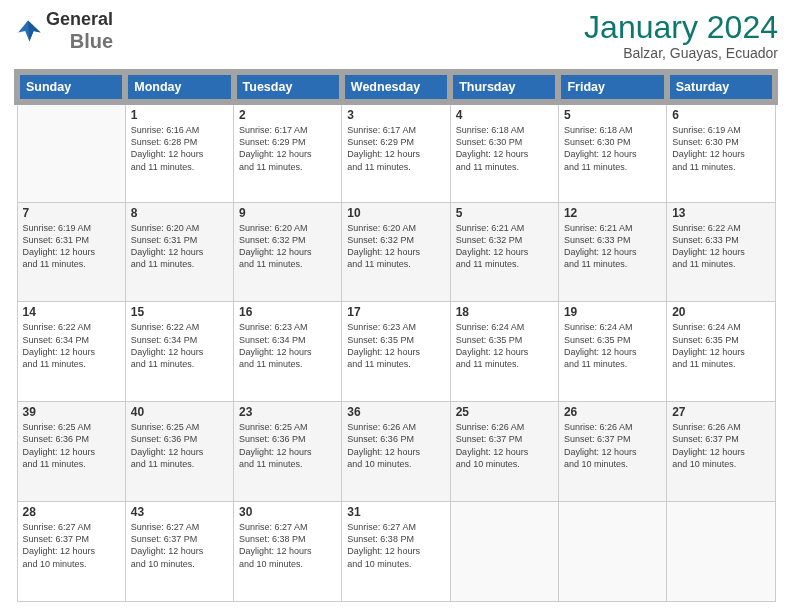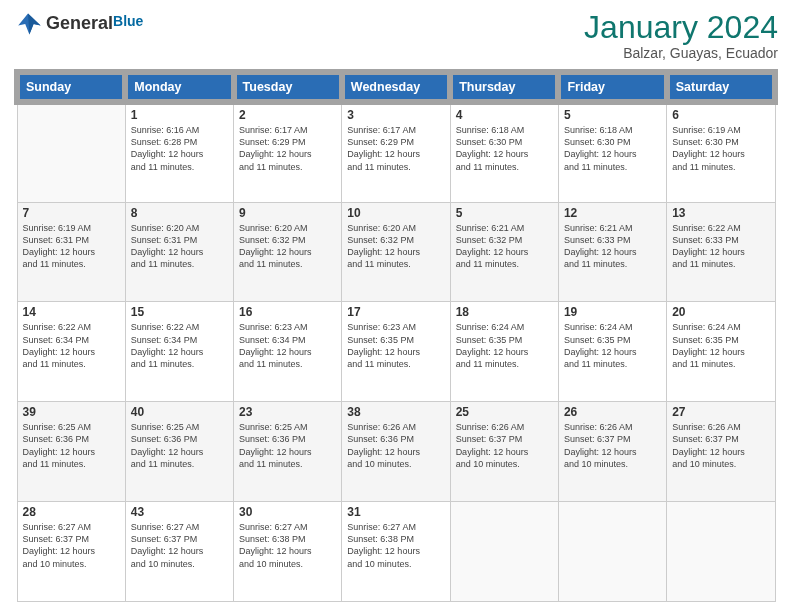--- a/index.html
+++ b/index.html
@@ -24,32 +24,33 @@
       align-items: flex-start;
       margin-bottom: 8px;
     }
     .logo {
       display: flex;
       align-items: center;
       gap: 4px;
     }
     .logo-text {
       display: flex;
-      flex-direction: row;
+      flex-direction: column;
       line-height: 1.1;
     }
     .logo-general {
       font-size: 18px;
       font-weight: bold;
       color: #333;
     }
     .logo-blue {
-      font-size: 14px;
-      font-weight: bold;
-      color: #0369a1;
+      font-size: 20px;
+      font-weight: bold;
+      color: #737373;
+      text-align: right;
     }
     .logo-bird {
       width: 28px;
       height: 28px;
     }
     .header-right {
       text-align: right;
     }
     .month-title {
       font-size: 32px;
@@ -232,21 +233,21 @@
           </td>
           <td>
             <span class="day-number">40</span>
             <div class="day-info">Sunrise: 6:25 AM<br>Sunset: 6:36 PM<br>Daylight: 12 hours<br>and 11 minutes.</div>
           </td>
           <td>
             <span class="day-number">23</span>
             <div class="day-info">Sunrise: 6:25 AM<br>Sunset: 6:36 PM<br>Daylight: 12 hours<br>and 11 minutes.</div>
           </td>
           <td>
-            <span class="day-number">38</span>
+            <span class="day-number">36</span>
             <div class="day-info">Sunrise: 6:26 AM<br>Sunset: 6:36 PM<br>Daylight: 12 hours<br>and 10 minutes.</div>
           </td>
           <td>
             <span class="day-number">25</span>
             <div class="day-info">Sunrise: 6:26 AM<br>Sunset: 6:37 PM<br>Daylight: 12 hours<br>and 10 minutes.</div>
           </td>
           <td>
             <span class="day-number">26</span>
             <div class="day-info">Sunrise: 6:26 AM<br>Sunset: 6:37 PM<br>Daylight: 12 hours<br>and 10 minutes.</div>
           </td>

